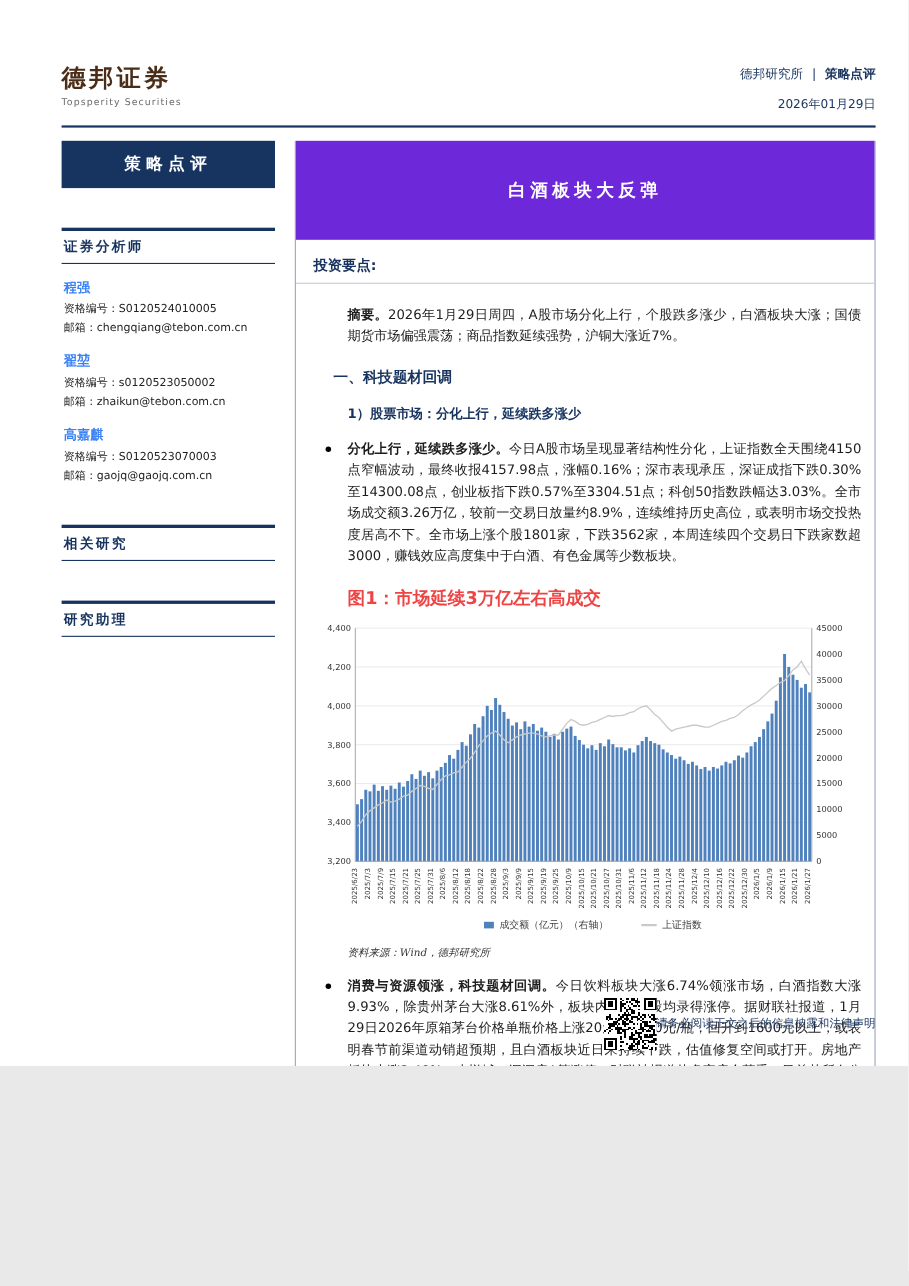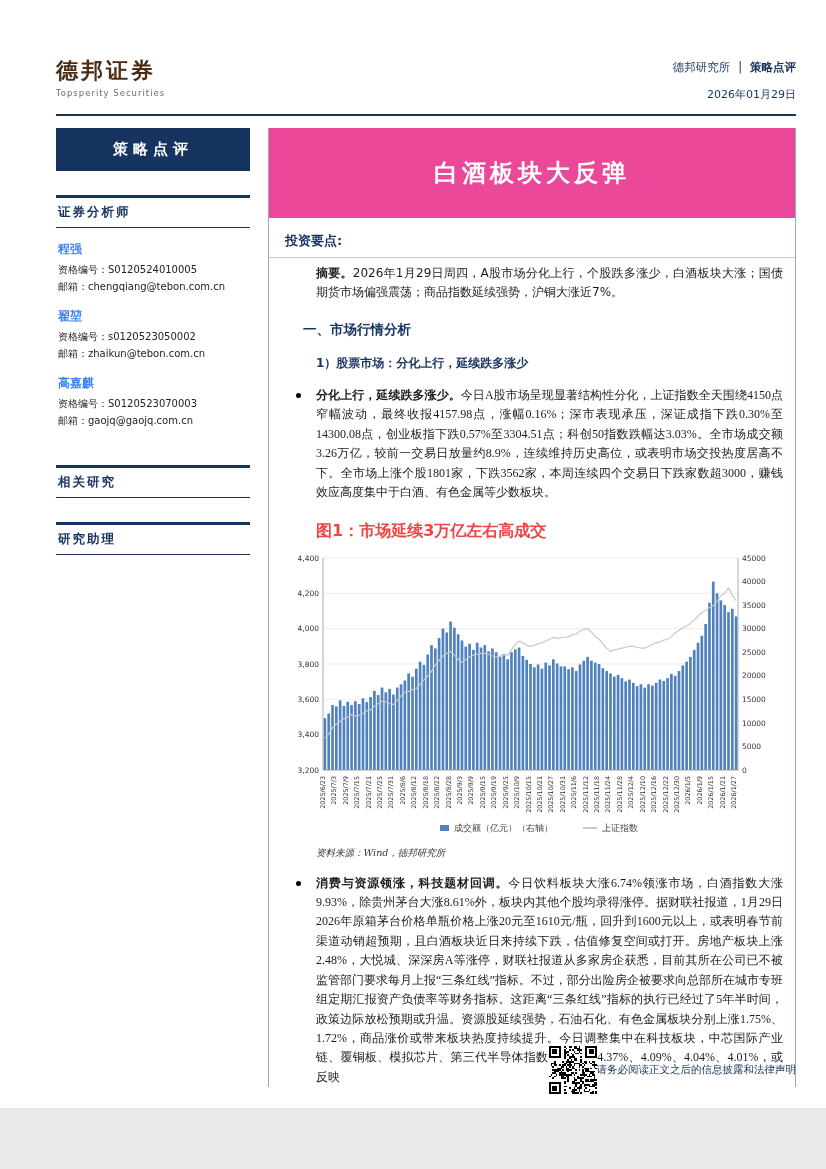--- a/index.html
+++ b/index.html
@@ -1,18 +1,18 @@
 <!DOCTYPE html>
 <html><head>
 <meta charset="utf-8">
 <style>
   * { box-sizing: border-box; }
   html,body { margin:0; padding:0; background:#e9e9e9; }
   .page {
-    width:826px; height:1108px; margin:0 auto; background:#fff;
+    width:826px; height:969px; margin:0 auto; background:#fff;
     position:relative; overflow:hidden;
     font-family:"DejaVu Sans","Liberation Sans",sans-serif; color:#1c1c1c;
   }
   
   .header { display:flex; justify-content:space-between; align-items:flex-start;
             padding:56px 30px 0 56px; }
   .logo-cn { font-size:22px; font-weight:bold; color:#4a2c17; letter-spacing:3px; }
   .logo-en { font-size:8.5px; color:#6b6b6b; letter-spacing:1px; margin-top:2px; }
   .header-right { text-align:right; margin-top:4px; }
   .hr1 { font-size:11.5px; color:#17335f; }
@@ -25,37 +25,37 @@
   .cols { display:flex; margin:12px 30px 0 56px; }
   .sidebar { width:194px; flex:none; }
   .main { flex:1; margin-left:18px; border-left:1px solid #9aa6bb; border-right:1px solid #9aa6bb;
           min-height:958px; }
 
   
   .side-banner { background:#17335f; color:#fff; font-size:15px; font-weight:bold;
                  text-align:center; padding:12px 0; letter-spacing:5px; }
   .side-sec { border-top:3px solid #17335f; border-bottom:1px solid #17335f;
               color:#17335f; font-size:12.5px; font-weight:bold; letter-spacing:2px;
-              padding:6px 2px; margin-top:24px; }
+              padding:6px 2px; margin-top:36px; }
   .side-sec.mt36 { margin-top:36px; }
   .analyst { margin-top:13px; padding:0 2px; }
   .analyst-name { font-size:12px; font-weight:bold; color:#3b82f6; margin-bottom:4px; }
   .analyst-line { font-size:10px; color:#222; line-height:1.65; word-break:break-all; }
 
   
-  .title-banner { background:#ec4899; color:#fff; font-size:24px; font-weight:bold;
+  .title-banner { background:#6d28d9; color:#fff; font-size:16px; font-weight:bold;
                   text-align:center; height:90px; line-height:90px; letter-spacing:4px; }
   .hl-label { font-size:13px; font-weight:bold; color:#17335f; margin:14px 0 0 16px; }
   .hl-rule { height:1px; background:#c3cbd8; margin-top:7px; }
   .para { margin:0; font-size:12px; line-height:1.62; text-align:justify; color:#1c1c1c; }
-  .summary { margin:6px 12px 0 47px; }
+  .summary { margin:19px 12px 0 47px; }
   .lead,.blead { font-weight:bold; }
   .sec1 { font-size:13.5px; font-weight:bold; color:#17335f; margin:18px 0 0 34px; }
   .sec1sub { font-size:12px; font-weight:bold; color:#17335f; margin:16px 0 0 47px; }
-  .bullet { position:relative; margin:14px 12px 0 47px;font-family:Liberation Serif, serif; }
+  .bullet { position:relative; margin:14px 12px 0 47px; }
   .bullet .dot { position:absolute; left:-20px; top:7px; width:5px; height:5px;
                  background:#000; border-radius:50%; }
   .fig-title { font-size:16px; font-weight:bold; color:#ef4444; margin:18px 0 6px 47px; }
   .chart-wrap { margin-left:14px; }
   .legend { display:flex; justify-content:center; gap:30px; font-size:9px; color:#444;
             margin-top:-2px; align-items:center; }
   .legend-item { display:flex; align-items:center; gap:5px;justify-content:space-between; }
   .lg-bar { width:9px; height:6px; background:#4f81bd; display:inline-block; }
   .lg-line { width:14px; height:2px; background:#c9c9c9; display:inline-block; }
   .source { font-size:9.5px; color:#333; font-style:italic; margin:12px 0 0 47px;
@@ -113,21 +113,21 @@
     </aside>
 
     <main class="main">
       <div class="title-banner">白酒板块大反弹</div>
 
       <div class="hl-label">投资要点:</div>
       <div class="hl-rule"></div>
 
       <p class="para summary"><b class="lead">摘要。</b><span>2026年1月29日周四，A股市场分化上行，个股跌多涨少，白酒板块大涨；国债期货市场偏强震荡；商品指数延续强势，沪铜大涨近7%。</span></p>
 
-      <div class="sec1">一、市场行情分析</div>
+      <div class="sec1">一、科技题材回调</div>
       <div class="sec1sub">1）股票市场：分化上行，延续跌多涨少</div>
 
       <div class="bullet">
         <span class="dot"></span>
         <p class="para"><b class="blead">分化上行，延续跌多涨少。</b><span>今日A股市场呈现显著结构性分化，上证指数全天围绕4150点窄幅波动，最终收报4157.98点，涨幅0.16%；深市表现承压，深证成指下跌0.30%至14300.08点，创业板指下跌0.57%至3304.51点；科创50指数跌幅达3.03%。全市场成交额3.26万亿，较前一交易日放量约8.9%，连续维持历史高位，或表明市场交投热度居高不下。全市场上涨个股1801家，下跌3562家，本周连续四个交易日下跌家数超3000，赚钱效应高度集中于白酒、有色金属等少数板块。</span></p>
       </div>
 
       <div class="fig-title">图1：市场延续3万亿左右高成交</div>
 
       <div class="chart-wrap">

